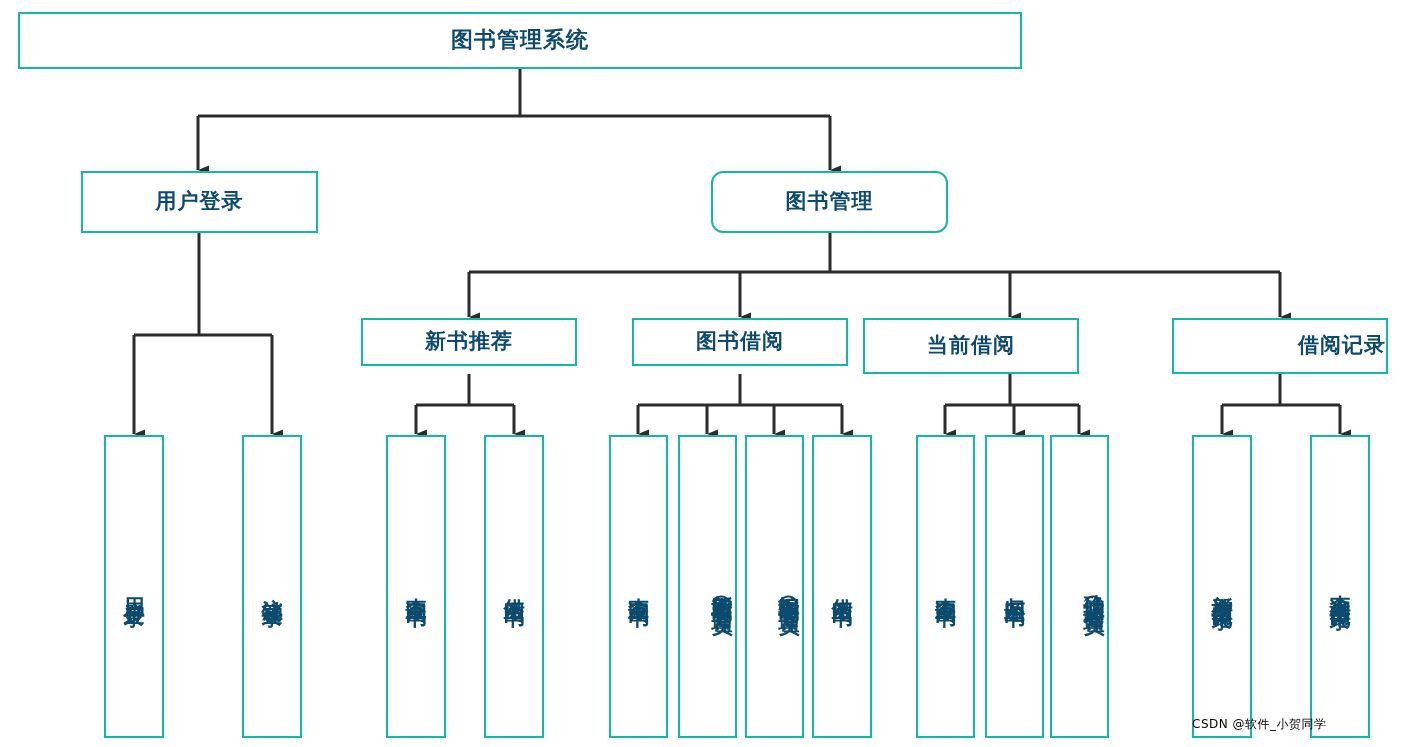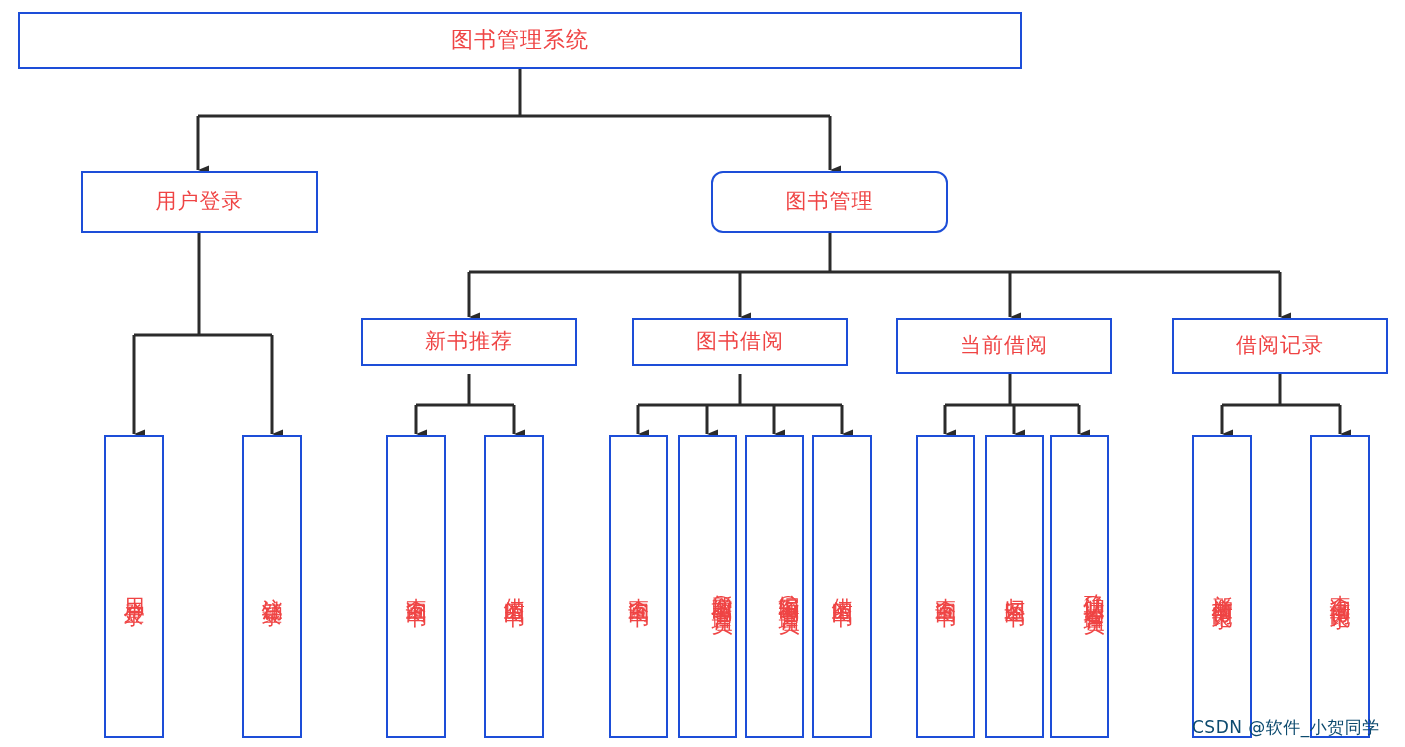--- a/index.html
+++ b/index.html
@@ -21,26 +21,27 @@
   #diagram-svg {
     position: absolute;
     left: 0;
     top: 0;
     width: 1405px;
     height: 747px;
   }
   .node {
     position: absolute;
     box-sizing: border-box;
-    border: 2px solid #1d4ed8;
+    border: 2px solid #14b8a6;
     background: #ffffff;
     display: flex;
     align-items: center;
     justify-content: center;
-    color: #ef4444;
+    color: #0c4a6e;
+    font-weight: bold;
   }
   .node-h {
     font-size: 21px;
     letter-spacing: 1px;
     line-height: 1.1;
   }
   .node-root {
     font-size: 22px;
   }
   .node-v {
@@ -53,22 +54,22 @@
     letter-spacing: 3px;
     line-height: 1.25;
     white-space: nowrap;
   }
   .node-v.v-center {
     align-items: center;
     padding-top: 0;
   }
   .watermark {
     position: absolute;
-    font-size: 17px;
-    color: #0c4a6e;
+    font-size: 12px;
+    color: #000000;
     white-space: nowrap;
     letter-spacing: 0.5px;
   }
 </style>
 </head>
 <body>
 
 <div id="diagram-root">
 
   <svg id="diagram-svg" viewBox="0 0 1405 747" xmlns="http://www.w3.org/2000/svg">
@@ -124,24 +125,24 @@
       </div>
       <div class="node node-h" id="node-book-manage" style="left: 711px; top: 171px; width: 237px; height: 62px; border-radius: 12px;">
         <span>图书管理</span>
       </div>
       <div class="node node-h" id="node-new-book-recommend" style="left: 361px; top: 318px; width: 216px; height: 48px;">
         <span>新书推荐</span>
       </div>
       <div class="node node-h" id="node-book-borrow" style="left: 632px; top: 318px; width: 216px; height: 48px;">
         <span>图书借阅</span>
       </div>
-      <div class="node node-h" id="node-current-borrow" style="left: 896px; top: 318px; width: 216px; height: 56px;">
+      <div class="node node-h" id="node-current-borrow" style="left: 863px; top: 318px; width: 216px; height: 56px;">
         <span>当前借阅</span>
       </div>
-      <div class="node node-h" id="node-borrow-record" style="left: 1172px; top: 318px; width: 216px; height: 56px;">
+      <div class="node node-h" id="node-borrow-record" style="left: 1172px; top: 318px; width: 216px; height: 56px; justify-content: flex-end;">
         <span>借阅记录</span>
       </div>
       <div class="node node-v v-center" id="node-leaf-user-login" style="left: 104px; top: 435px; width: 60px; height: 303px;">
         <span>用户登录</span>
       </div>
       <div class="node node-v v-center" id="node-leaf-logout" style="left: 242px; top: 435px; width: 60px; height: 303px;">
         <span>注销登录</span>
       </div>
       <div class="node node-v v-center" id="node-leaf-query-book-1" style="left: 386px; top: 435px; width: 60px; height: 303px;">
         <span>查询图书</span>

